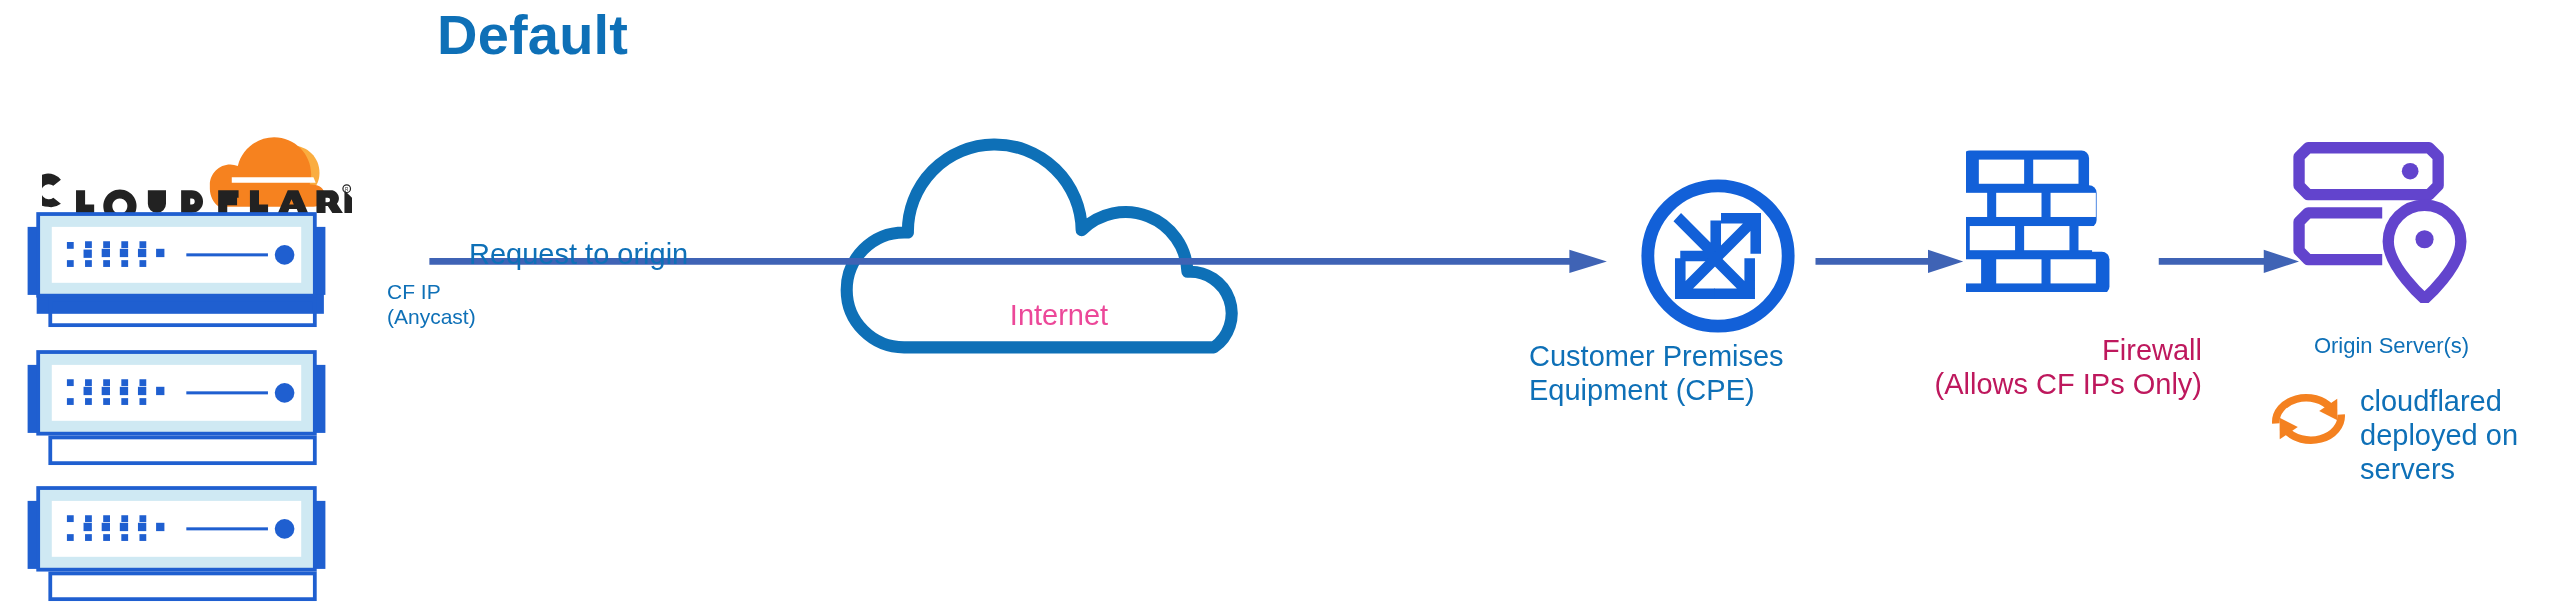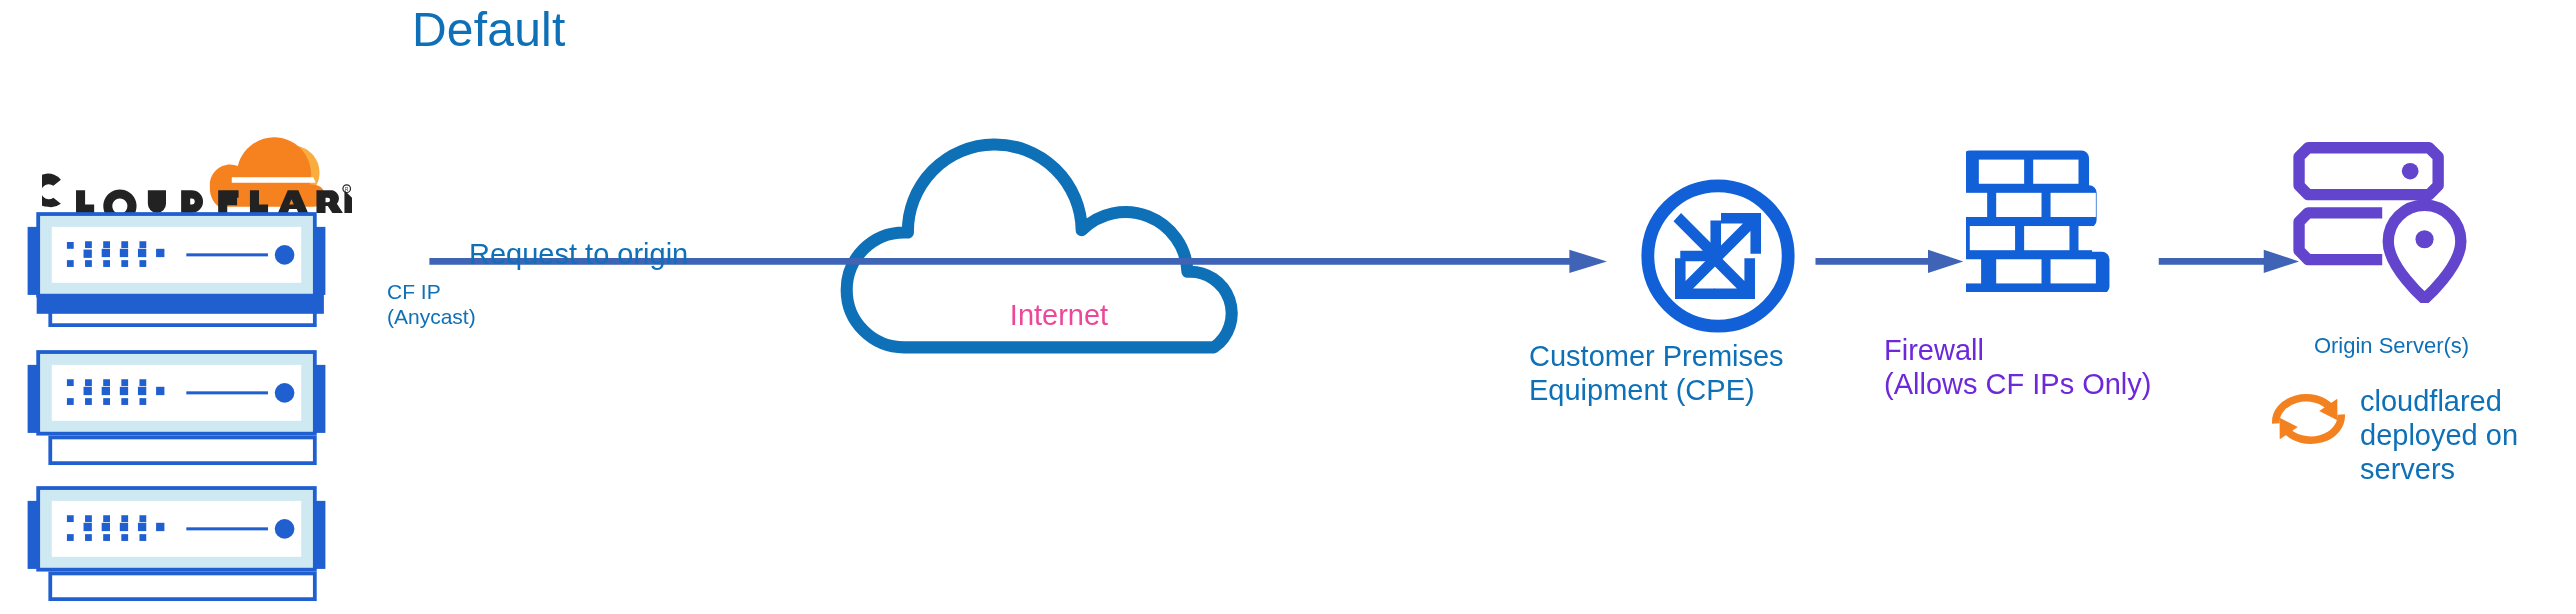--- a/index.html
+++ b/index.html
@@ -15,25 +15,25 @@
     position: relative;
     width: 2576px;
     height: 614px;
     background: #ffffff;
     overflow: hidden;
   }
   .abs { position: absolute; }
 
   
   #diagram-title {
-    left: 412px;
+    left: 437px;
     top: 1.5px;
-    font-size: 48px;
-    color: #0e70b7;
-    font-weight: 400;
+    font-size: 56px;
+    color: #0e70b7;
+    font-weight: 700;
     letter-spacing: 0.2px;
     white-space: nowrap;
   }
 
   
   #cf-logo {
     left: 42px;
     top: 110px;
     width: 310px;
     height: 106px;
@@ -96,23 +96,23 @@
     white-space: pre-line;
   }
 
   
   #firewall-icon { left: 1966px; top: 148px; width: 151px; height: 144px; }
   #firewall-icon svg { display:block; width:151px; height:144px; }
   #label-firewall {
     left: 1884px;
     top: 333px;
     width: 318px;
-    text-align: left;
-    font-size: 29px;
-    color: #6d28d9;
+    text-align: right;
+    font-size: 29px;
+    color: #be185d;
     line-height: 1.18;
     white-space: pre-line;
   }
 
   
   #origin-icon { left: 2293px; top: 140px; width: 189px; height: 163px; }
   #origin-icon svg { display:block; width:189px; height:163px; }
   #label-origin {
     left: 2240px;
     top: 333px;

